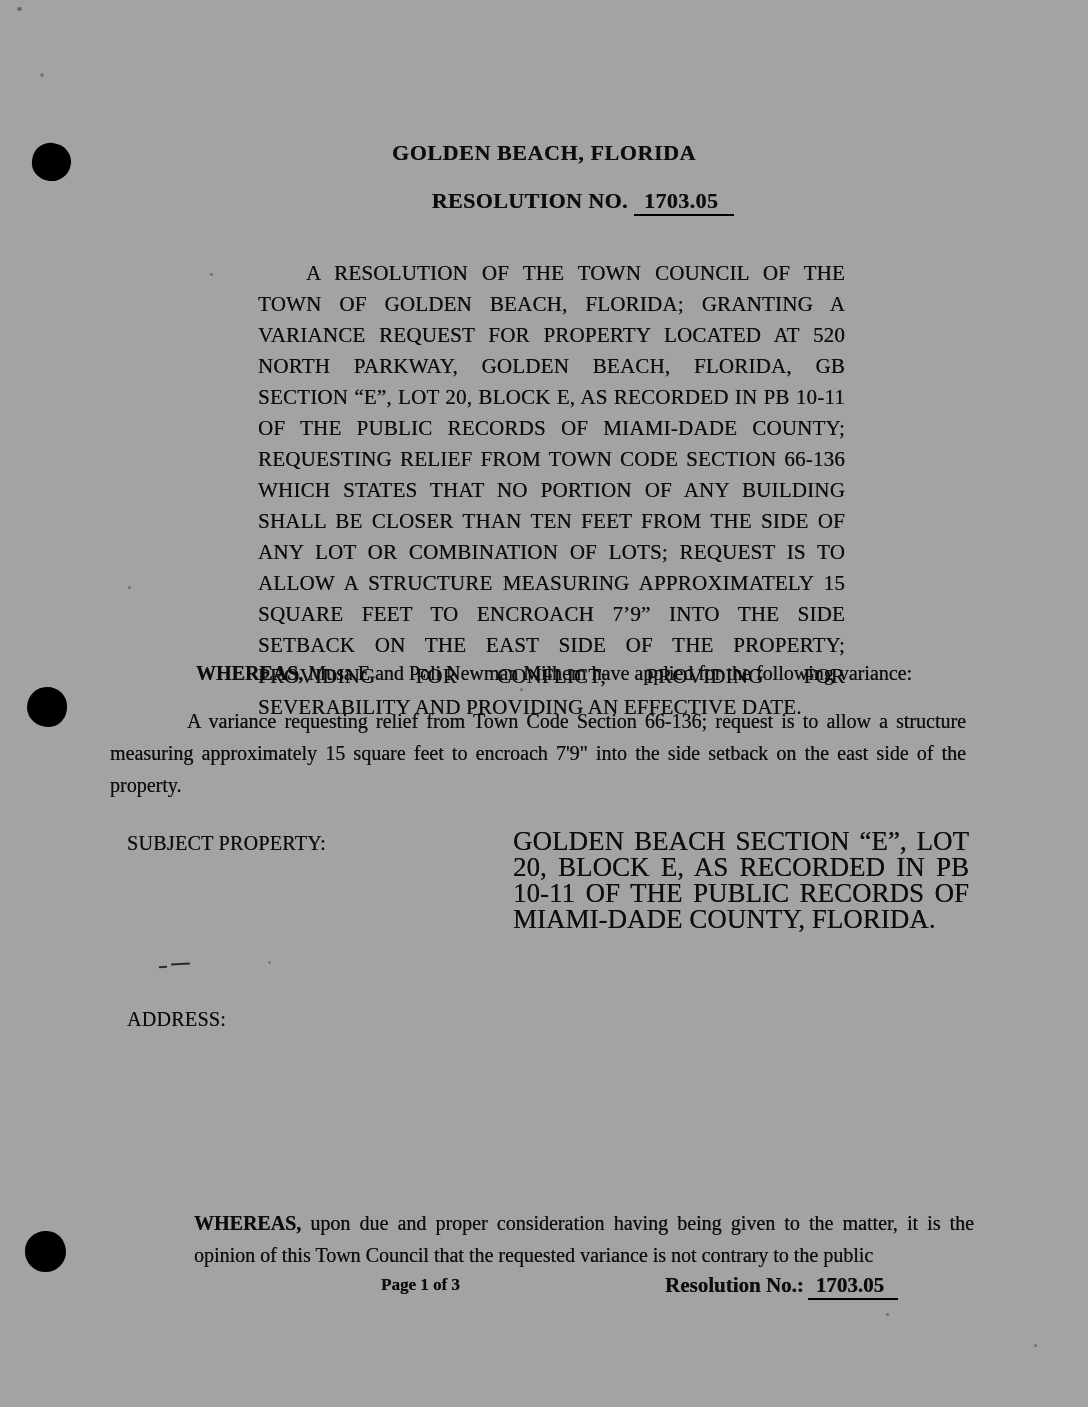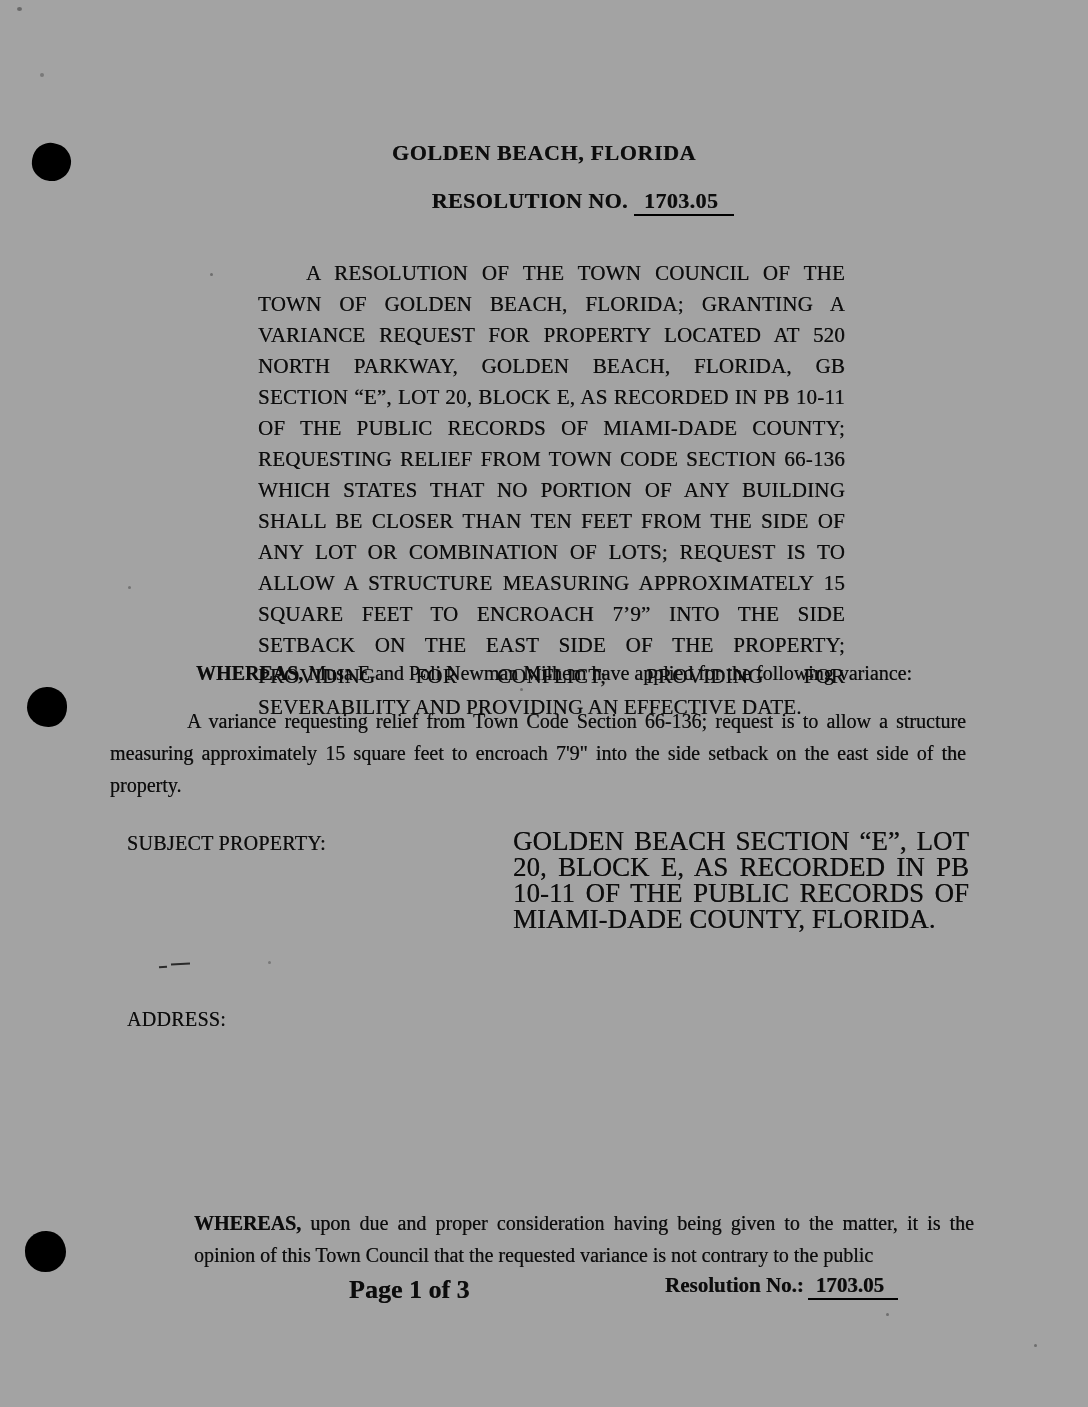--- a/index.html
+++ b/index.html
@@ -64,22 +64,22 @@
   }
   .whereas2{
     left:190px;top:1096px;width:780px;
     font-size:20px;line-height:32px;text-align:justify;
   }
   .whereas3{
     left:190px;top:1203px;width:780px;
     font-size:20px;line-height:32px;text-align:justify;
   }
   .footer-page{
-    position:absolute;left:349px;top:1275px;
-    font-weight:bold;font-size:26px;
+    position:absolute;left:381px;top:1275px;
+    font-weight:bold;font-size:17px;
   }
   .footer-res{
     position:absolute;left:665px;top:1273px;
     font-weight:bold;font-size:21px;
   }
   .footer-res .underlined{border-bottom:2px solid #000;padding:0 14px 1px 8px;margin-left:4px;}
   .pen-mark{position:absolute;background:#2a2a2a;height:2px;}
   .pen-a{left:159px;top:966px;width:8px;transform:rotate(-4deg);}
   .pen-b{left:171px;top:963px;width:19px;transform:rotate(-3deg);}
   .speck{position:absolute;background:#3a3a3a;border-radius:50%;}

